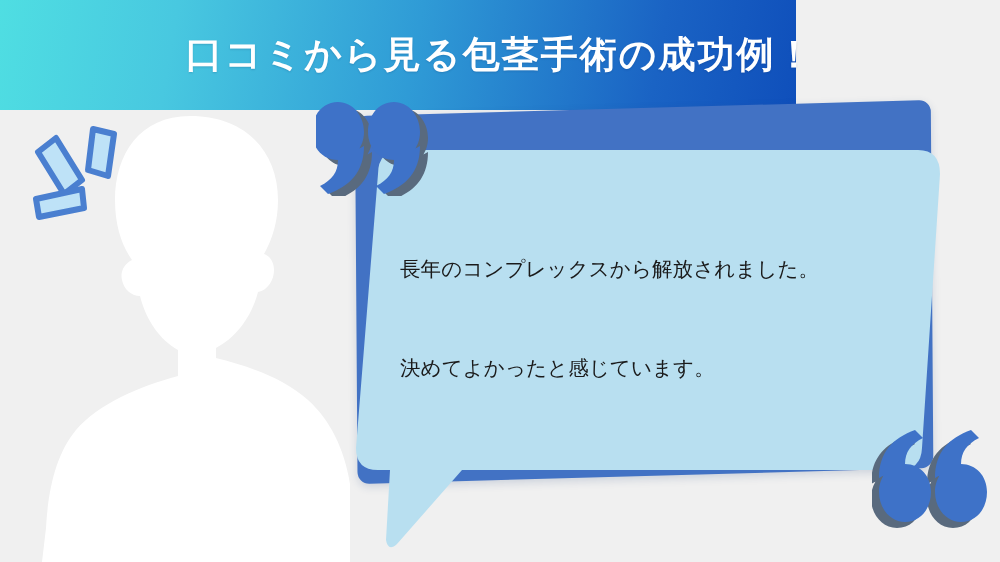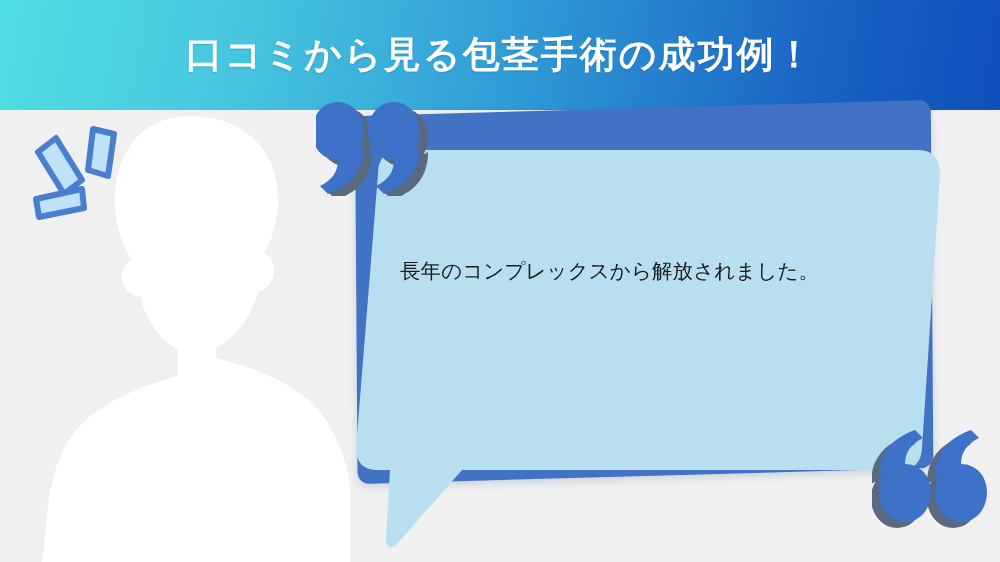--- a/index.html
+++ b/index.html
@@ -7,21 +7,21 @@
     width:1000px;height:562px;
     background:#F0F0F0;
     font-family:"Liberation Sans","DejaVu Sans",sans-serif;
     overflow:hidden;
     position:relative;
   }
   #stage{position:absolute;inset:0;width:1000px;height:562px;overflow:hidden;}
 
   
   .header{
-    position:absolute;left:0;top:0;width:1000px;height:110px;
+    position:absolute;left:0;top:0;width:796px;height:110px;
     background:linear-gradient(100deg,#4FDEE2 0%,#48C8E0 22%,#2F9BD6 52%,#1A63C4 82%,#0F4FBB 100%);
   }
   .header-title{
     position:absolute;left:0;top:0;width:1000px;height:110px;
     display:flex;align-items:center;justify-content:center;
     color:#FFFFFF;
     font-size:37px;font-weight:700;letter-spacing:2px;
     text-shadow:0 1px 2px rgba(0,40,90,0.18);
     white-space:nowrap;
   }
@@ -34,21 +34,21 @@
   .backcard{
     position:absolute;left:355px;top:116px;width:576px;height:368px;
     background:#4272C4;
     border-radius:12px;
     transform:rotate(-1.6deg) skewX(-1.2deg);
     transform-origin:left top;
     box-shadow:0 3px 8px rgba(40,70,130,0.18);
   }
 
   
-  .bubble-wrap{position:absolute;left:352px;top:148px;width:600px;height:400px;}
+  .bubble-wrap{position:absolute;left:352px;top:148px;width:600px;height:400px;font-family:Liberation Mono, monospace;}
   .bubble-svg{position:absolute;left:0;top:0;}
 
   .bubble-text{
     position:absolute;left:48px;top:40px;width:520px;
     color:#1A1A1A;
     font-size:20.5px;
     line-height:33px;
     letter-spacing:0.1px;
     white-space:pre;
   }
@@ -116,20 +116,21 @@
                L110 322
                L45 396
                Q36 404 34 392
                L38 322
                L26 322
                Q4 322 4 300 Z" fill="#B8DFF0"></path>
     </svg>
 
     <div class="bubble-text">
       <p class="para">長年のコンプレックスから解放されました。</p>
+      <p class="para">決めてよかったと感じています。</p>
       <div class="para-gap"></div>
       
       
       
       
     </div>
   </div>
 
   <svg class="quote-open" viewBox="0 0 120 100" aria-hidden="true">
     <g transform="translate(6,4)">

